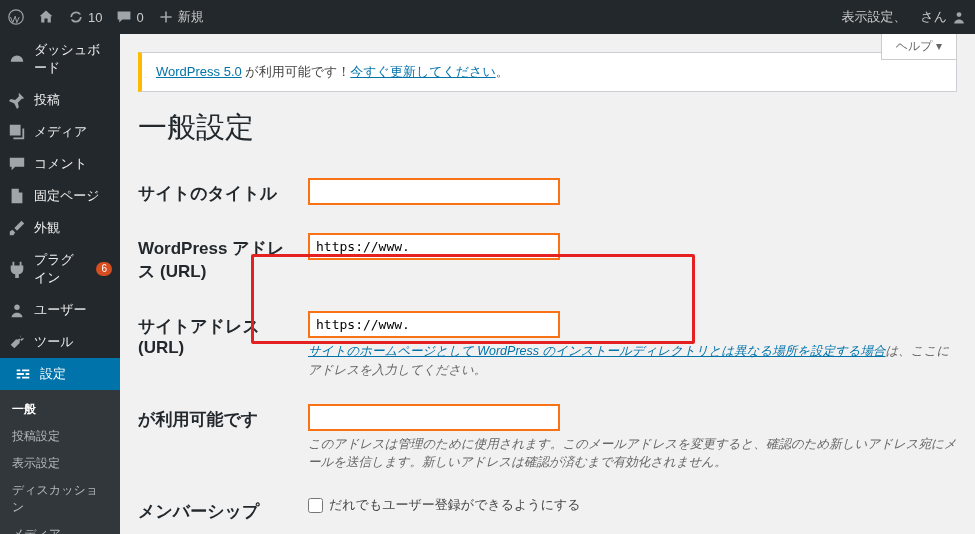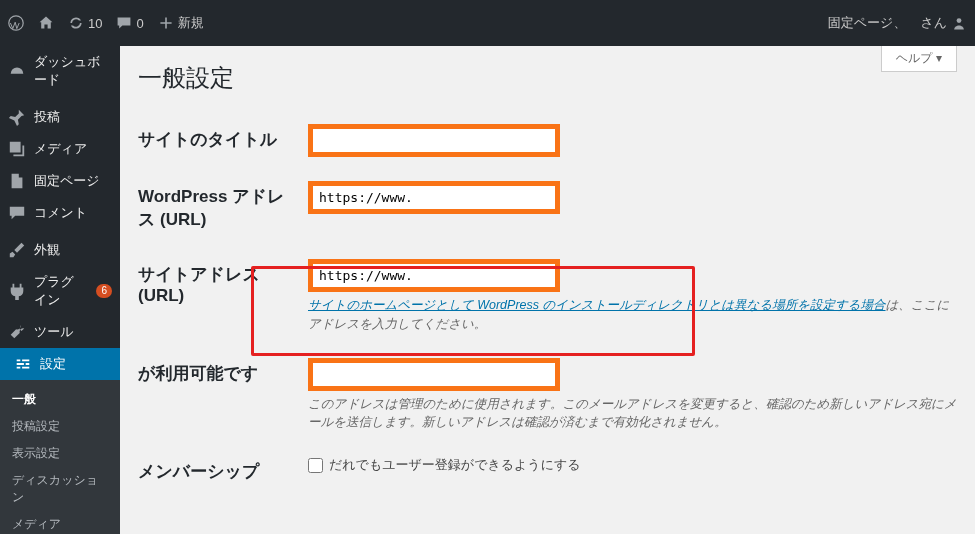--- a/index.html
+++ b/index.html
@@ -1,41 +1,41 @@
 <!DOCTYPE html>
 <html><head>
 <meta charset="utf-8">
 <style>
 * { margin: 0; padding: 0; box-sizing: border-box; }
 body { font-family: -apple-system, BlinkMacSystemFont, "Segoe UI", sans-serif; font-size: 13px; color: #444; background: #f1f1f1; width: 975px; height: 534px; overflow: hidden; position: relative; }
-.adminbar { background: #23282d; color: #ccc; height: 46px; display: flex; align-items: center; padding: 0 8px; font-size: 13px; justify-content: space-between; }
+.adminbar { background: #23282d; color: #ccc; height: 34px; display: flex; align-items: center; padding: 0 8px; font-size: 13px; justify-content: space-between; }
 .adminbar-left, .adminbar-right { display: flex; align-items: center; gap: 14px; }
 .adminbar .ab-item { color: #ccc; display: flex; align-items: center; gap: 4px; cursor: pointer; }
 .adminbar svg { width: 16px; height: 16px; fill: #a0a5aa; }
 .layout { display: flex; height: 504px; border-radius: 24px; }
 .sidebar { width: 120px; background: #23282d; color: #eee; display: flex; flex-direction: column; font-size: 13px; }
 .menu-item { display: flex; align-items: center; gap: 8px; padding: 7px 8px; color: #eee; cursor: pointer; position: relative; }
 .menu-item svg { width: 18px; height: 18px; fill: #a0a5aa; flex-shrink: 0; }
 .menu-item.active { background: #0073aa; color: #fff; font-weight: 400; padding-left: 14px; }
 .menu-item.active::after { content: ""; position: absolute; right: -8px; top: 50%; margin-top: -8px; border: 8px solid transparent; border-right-color: #f1f1f1; }
 .menu-item.active svg { fill: #fff; }
 .menu-sep { height: 5px; }
 .badge { background: #d54e21; color: #fff; border-radius: 8px; font-size: 10px; padding: 0 5px; line-height: 14px; margin-left: 2px; }
 .submenu { background: #32373c; padding: 6px 0; }
 .submenu-item { padding: 5px 12px; color: #b4b9be; font-size: 12px; cursor: pointer; }
 .submenu-item.current { color: #fff; font-weight: 600; }
 .main { flex: 1; background: #f1f1f1; padding: 0 18px 32px; overflow: auto; position: relative; }
 .help-tab { position: absolute; top: 0; right: 18px; background: #fff; border: 1px solid #ccc; border-top: 0; padding: 4px 14px; font-size: 12px; cursor: pointer; color: #666; }
 .notice { margin-top: 18px; background: #fff; border: 1px solid #ccd0d4; border-left: 4px solid #ffb900; padding: 10px 14px; font-size: 13px; }
 .notice a { color: #0073aa; text-decoration: underline; }
-h1 { font-size: 24px; font-weight: 400; margin: 16px 0 18px; color: #23282d; }
+h1 { font-size: 29px; font-weight: 400; margin: 16px 0 18px; color: #23282d; }
 .form-table { width: 100%; border-collapse: collapse; }
 .form-table th { text-align: left; vertical-align: top; width: 170px; padding: 16px 10px 16px 0; font-size: 17px; font-weight: 600; color: #23282d; }
 .form-table td { padding: 12px 0; vertical-align: top; }
-.form-table input[type=text] { width: 252px; padding: 4px 6px; border: 5px solid #f97316; background: #fff; font-size: 13px; font-family: Consolas, Monaco, monospace; }
+.form-table input[type=text] { width: 252px; padding: 4px 6px; border: 2px solid #f97316; background: #fff; font-size: 13px; font-family: Consolas, Monaco, monospace; }
 .description { font-size: 12.5px; color: #666; margin-top: 4px; font-style: italic; line-height: 1.5; }
 .description a { color: #0073aa; text-decoration: underline; }
 .highlight-box { position: absolute; border: 3px solid #e52020; pointer-events: none; left: 131px; top: 220px; width: 444px; height: 90px; border-radius: 2px; }
 .checkbox-label { display: flex; align-items: center; gap: 6px; font-size: 13px; }
 .checkbox-label input { width: 15px; height: 15px; }
 </style>
 </head>
 <body>
 
 <div class="adminbar">
@@ -65,21 +65,21 @@
       </span>
     <span class="ab-item">
         <svg viewBox="0 0 20 20">
           <path d="M9 3h2v6h6v2h-6v6H9v-6H3V9h6z"></path>
         </svg>
         <span>新規</span>
       </span>
   </div>
   <div class="adminbar-right">
     <span class="ab-item">
-        <span>固定ページ、</span>
+        <span>表示設定、</span>
       </span>
     <span class="ab-item">
         <span>さん</span>
         <svg viewBox="0 0 20 20">
           <circle cx="10" cy="7" r="3"></circle>
           <path d="M4 18c0-3 3-5 6-5s6 2 6 5z"></path>
         </svg>
       </span>
   </div>
 </div>
@@ -100,43 +100,50 @@
         <span>投稿</span>
       </div>
     <div class="menu-item">
         <svg viewBox="0 0 20 20">
           <path d="M2 2h12v12H2zM6 18h12V6h-2v10H6z"></path>
         </svg>
         <span>メディア</span>
       </div>
     <div class="menu-item">
         <svg viewBox="0 0 20 20">
+          <path d="M2 3h16v10H8l-4 4v-4H2z"></path>
+        </svg>
+        <span>コメント</span>
+      </div>
+    <div class="menu-item">
+        <svg viewBox="0 0 20 20">
           <path d="M4 2h8l4 4v12H4zM12 2v4h4"></path>
         </svg>
         <span>固定ページ</span>
-      </div>
-    <div class="menu-item">
-        <svg viewBox="0 0 20 20">
-          <path d="M2 3h16v10H8l-4 4v-4H2z"></path>
-        </svg>
-        <span>コメント</span>
       </div>
     <div class="menu-sep"></div>
     <div class="menu-item">
         <svg viewBox="0 0 20 20">
           <path d="M15 2l3 3-8 8-3-3zM5 12l3 3-2 3H2v-4z"></path>
         </svg>
         <span>外観</span>
       </div>
     <div class="menu-item">
         <svg viewBox="0 0 20 20">
           <path d="M7 2v4h6V2h2v4h2v4a6 6 0 0 1-5 5.9V20H8v-4.1A6 6 0 0 1 3 10V6h2V2z"></path>
         </svg>
         <span>プラグイン</span>
         <span class="badge">6</span>
+      </div>
+    <div class="menu-item">
+        <svg viewBox="0 0 20 20">
+          <circle cx="10" cy="7" r="3"></circle>
+          <path d="M4 18c0-3 3-5 6-5s6 2 6 5z"></path>
+        </svg>
+        <span>ユーザー</span>
       </div>
     <div class="menu-item">
         <svg viewBox="0 0 20 20">
           <path d="M14 2a4 4 0 0 1-5 5L3 13l4 4 6-6a4 4 0 0 1 5-5l-3 3-2-2z"></path>
         </svg>
         <span>ツール</span>
       </div>
     <div class="menu-item active">
         <svg viewBox="0 0 20 20">
           <path d="M3 5h4v2H3zm6 0h8v2H9zM3 9h8v2H3zm10 0h4v2h-4zM3 13h4v2H3zm6 0h8v2H9z"></path>
@@ -149,20 +156,23 @@
       <div class="submenu-item">表示設定</div>
       <div class="submenu-item">ディスカッション</div>
       <div class="submenu-item">メディア</div>
 
     </div>
 
   </div>
 
   <div class="main">
     <div class="help-tab">ヘルプ ▾</div>
+    <div class="notice">
+      <a>WordPress 5.0</a><span> が利用可能です！</span><a>今すぐ更新してください</a><span>。</span>
+    </div>
     <h1>一般設定</h1>
     <table class="form-table">
       <tbody>
           <tr>
         <th>サイトのタイトル</th>
         <td><input type="text" style=""></td>
       </tr>
       <tr>
         <th>WordPress アドレス (URL)</th>
         <td><input type="text" value="https://www." style=""></td>

